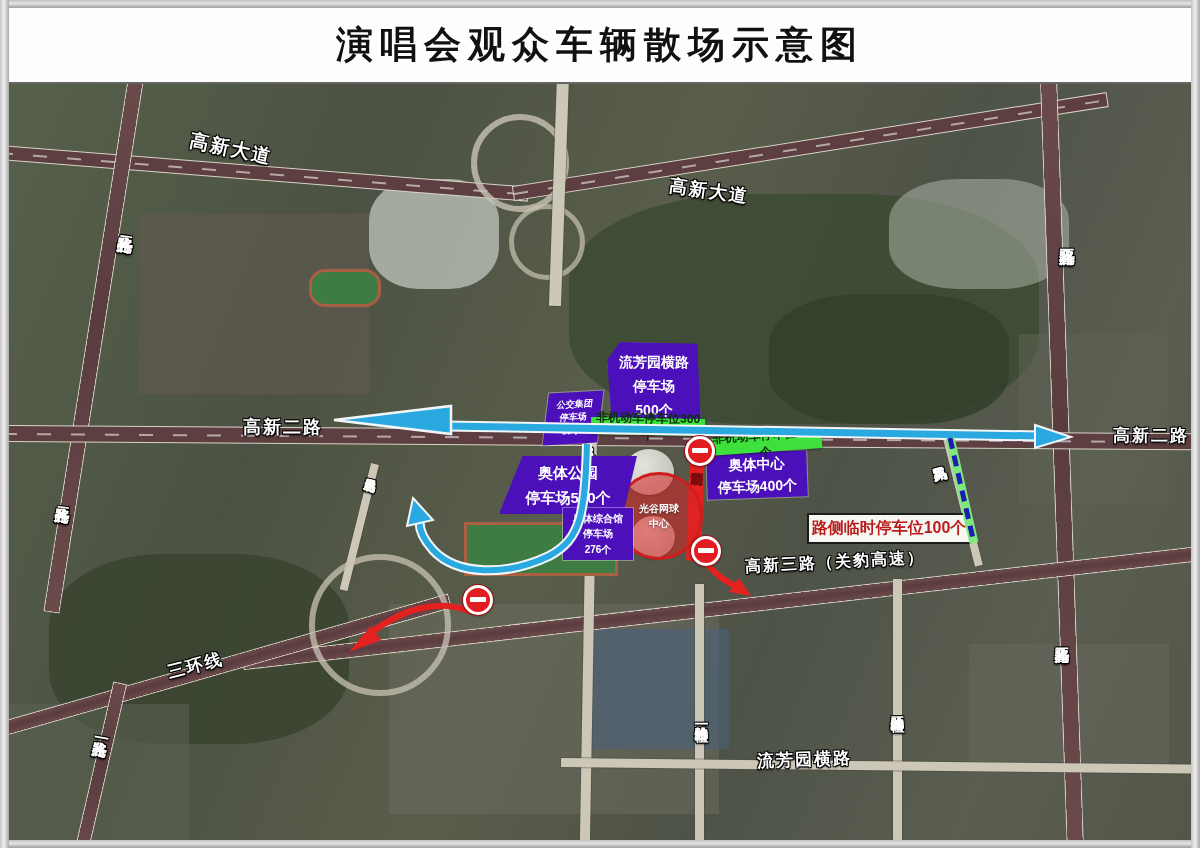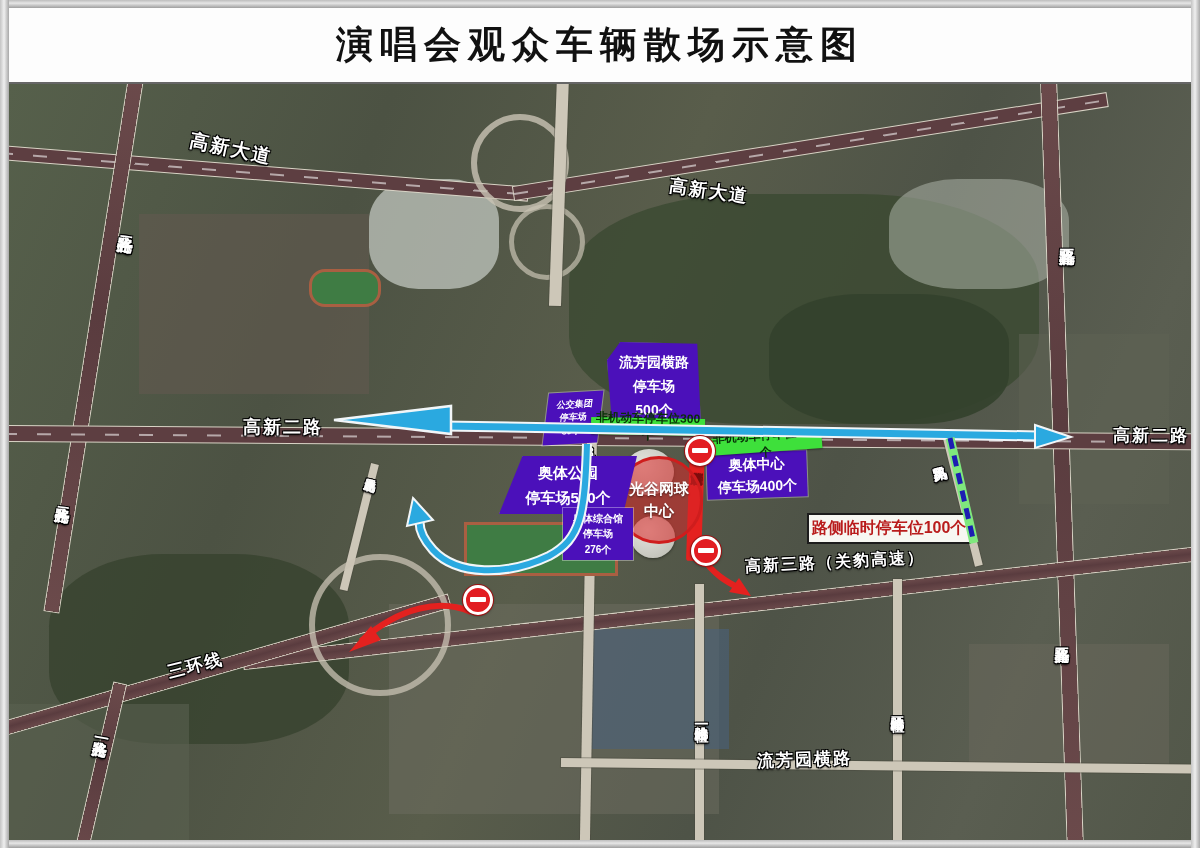--- a/index.html
+++ b/index.html
@@ -146,21 +146,21 @@
       <span>奥体综合馆</span>
       <span>停车场</span>
       <span>276个</span>
     </div>
 
     <div class="green" style="left:582px;top:334px;width:114px;height:17px;font-size:12px;transform:rotate(1deg);">非机动车停车位300个</div>
     <div class="green" style="left:699px;top:351px;width:114px;height:17px;font-size:12px;transform:rotate(-4deg);">非机动车停车位200个</div>
 
     <div class="whitelbl" style="left:798px;top:429px;width:160px;height:27px;font-size:16px;">路侧临时停车位100个</div>
 
-    <div id="venue-circle" style="left:606px;top:372px;width:82px;height:82px;font-size:15px;line-height:1.5;font-family:Liberation Serif, serif;">
+    <div id="venue-circle" style="left:606px;top:388px;width:82px;height:82px;font-size:10px;line-height:1.5;font-family:Liberation Serif, serif;">
       <span>光谷网球</span>
       <span>中心</span>
     </div>
 
     <svg class="routes" width="1182" height="764" viewBox="0 0 1182 764">
 
       <path d="M435 342 L1030 352" stroke="#f2f6f8" stroke-width="11" fill="none"></path>
       <path d="M435 342 L1030 352" stroke="#2aa9e0" stroke-width="7" fill="none"></path>
       <polygon points="325,336 442,322 442,350" fill="#2aa9e0" stroke="#f2f6f8" stroke-width="2.5"></polygon>
       <polygon points="1062,353 1026,341 1026,364" fill="#2aa9e0" stroke="#f2f6f8" stroke-width="2"></polygon>

